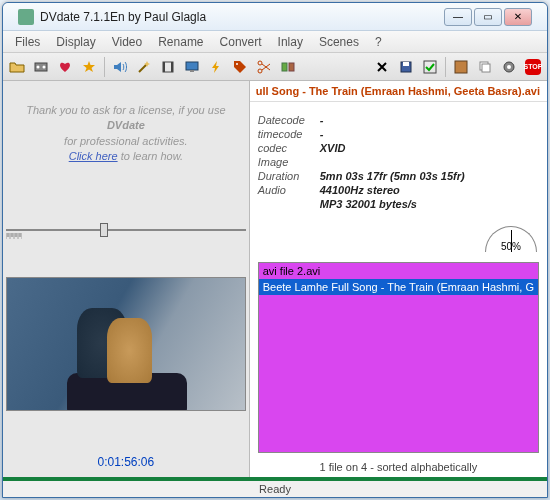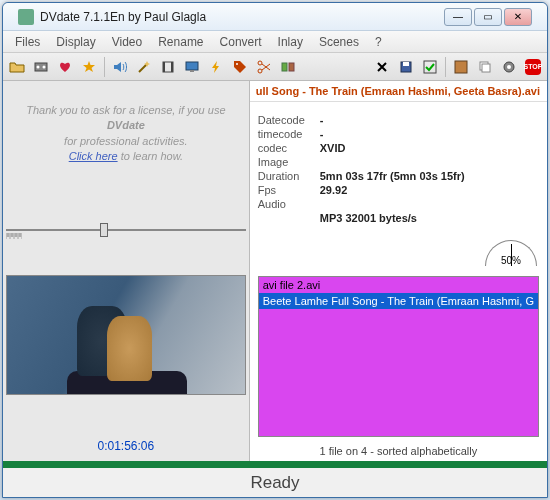--- a/index.html
+++ b/index.html
@@ -28,30 +28,30 @@
   .slider-thumb { position: absolute; top: -2px; left: 94px; width: 8px; height: 14px; background: #ddd; border: 1px solid #666; }
   .preview { width: 240px; height: 150px; background: #333; border: 1px solid #888; position: relative; overflow: hidden; }
   .preview-img { width: 100%; height: 100%; background: linear-gradient(120deg, #4a6a8a 0%, #3a5a7a 40%, #8a9aaa 60%, #b8c0c8 100%); position: relative; }
   .preview-fig1 { position: absolute; left: 70px; top: 30px; width: 50px; height: 70px; background: radial-gradient(#2a3a4a,#1a2a3a); border-radius: 30% 30% 10% 10%; }
   .preview-fig2 { position: absolute; left: 100px; top: 40px; width: 45px; height: 65px; background: radial-gradient(#c89a5a,#a87a3a); border-radius: 30% 30% 10% 10%; }
   .preview-bike { position: absolute; left: 60px; top: 95px; width: 120px; height: 45px; background: #1a1a2a; border-radius: 10px; }
   .timecode-disp { margin-top: 8px; font-size: 12px; color: #0040c0; }
   .right-pane { flex: 1; background: #fff; display: flex; flex-direction: column; font-size: 11px; }
   .file-title { padding: 4px 6px; color: #c04000; font-weight: bold; font-size: 11px; border-bottom: 1px solid #ddd; white-space: nowrap; overflow: hidden; }
   .info-block { padding: 10px 8px; }
-  .info-row { display: flex; margin: 2px 0; }
+  .info-row { display: flex; margin: 2px 0; font-style: italic; }
   .info-label { width: 62px; color: #555; }
   .info-value { font-weight: bold; color: #222; flex: 1; }
   .gauge { align-self: flex-end; margin: 4px 10px 6px; width: 52px; height: 26px; border: 1px solid #888; border-bottom: none; border-radius: 52px 52px 0 0; position: relative; display: flex; align-items: flex-end; justify-content: center; font-size: 10px; }
   .gauge-needle { position: absolute; bottom: 0; left: 50%; width: 1px; height: 22px; background: #000; transform-origin: bottom center; transform: rotate(0deg); }
   .file-list-wrap { flex: 1; margin: 4px 8px; border: 1px solid #888; background: #d946ef; overflow: auto; }
   .file-row { padding: 2px 4px; font-size: 11px; white-space: nowrap; overflow: hidden; cursor: pointer; }
   .file-row.sel { background: #1060d0; color: #fff; }
   .list-status { text-align: center; font-size: 11px; color: #444; padding: 4px; }
-  .statusbar { height: 36px; border-top: 7px solid #15803d; background: #f0f0f0; font-size: 17px; color: #444; display: flex; align-items: center; justify-content: center; }
+  .statusbar { height: 20px; border-top: 4px solid #15803d; background: #f0f0f0; font-size: 11px; color: #444; display: flex; align-items: center; justify-content: center; }
   svg { width: 16px; height: 16px; }
 </style>
 </head>
 <body>
 
 <div class="window">
   <div class="titlebar">
     <div class="titlebar-icon"></div>
     <div class="titlebar-text">DVdate 7.1.1En by Paul Glagla</div>
     <div class="win-btns">
@@ -242,25 +242,22 @@
             <div class="info-value">XVID</div>
           </div>
         <div class="info-row">
             <div class="info-label">Image</div>
           </div>
         <div class="info-row">
             <div class="info-label">Duration</div>
             <div class="info-value">5mn 03s 17fr (5mn 03s 15fr)</div>
           </div>
         <div class="info-row">
-            <div class="info-label">Fps</div>
-            <div class="info-value">29.92</div>
-          </div>
-        <div class="info-row">
             <div class="info-label">Audio</div>
+            <div class="info-value">44100Hz  stereo</div>
           </div>
         <div class="info-row">
             <div class="info-label"></div>
             <div class="info-value">MP3 32001 bytes/s</div>
           </div>
       </div>
       <div class="gauge">
         <div class="gauge-needle"></div>
         <span>50%</span>
       </div>

